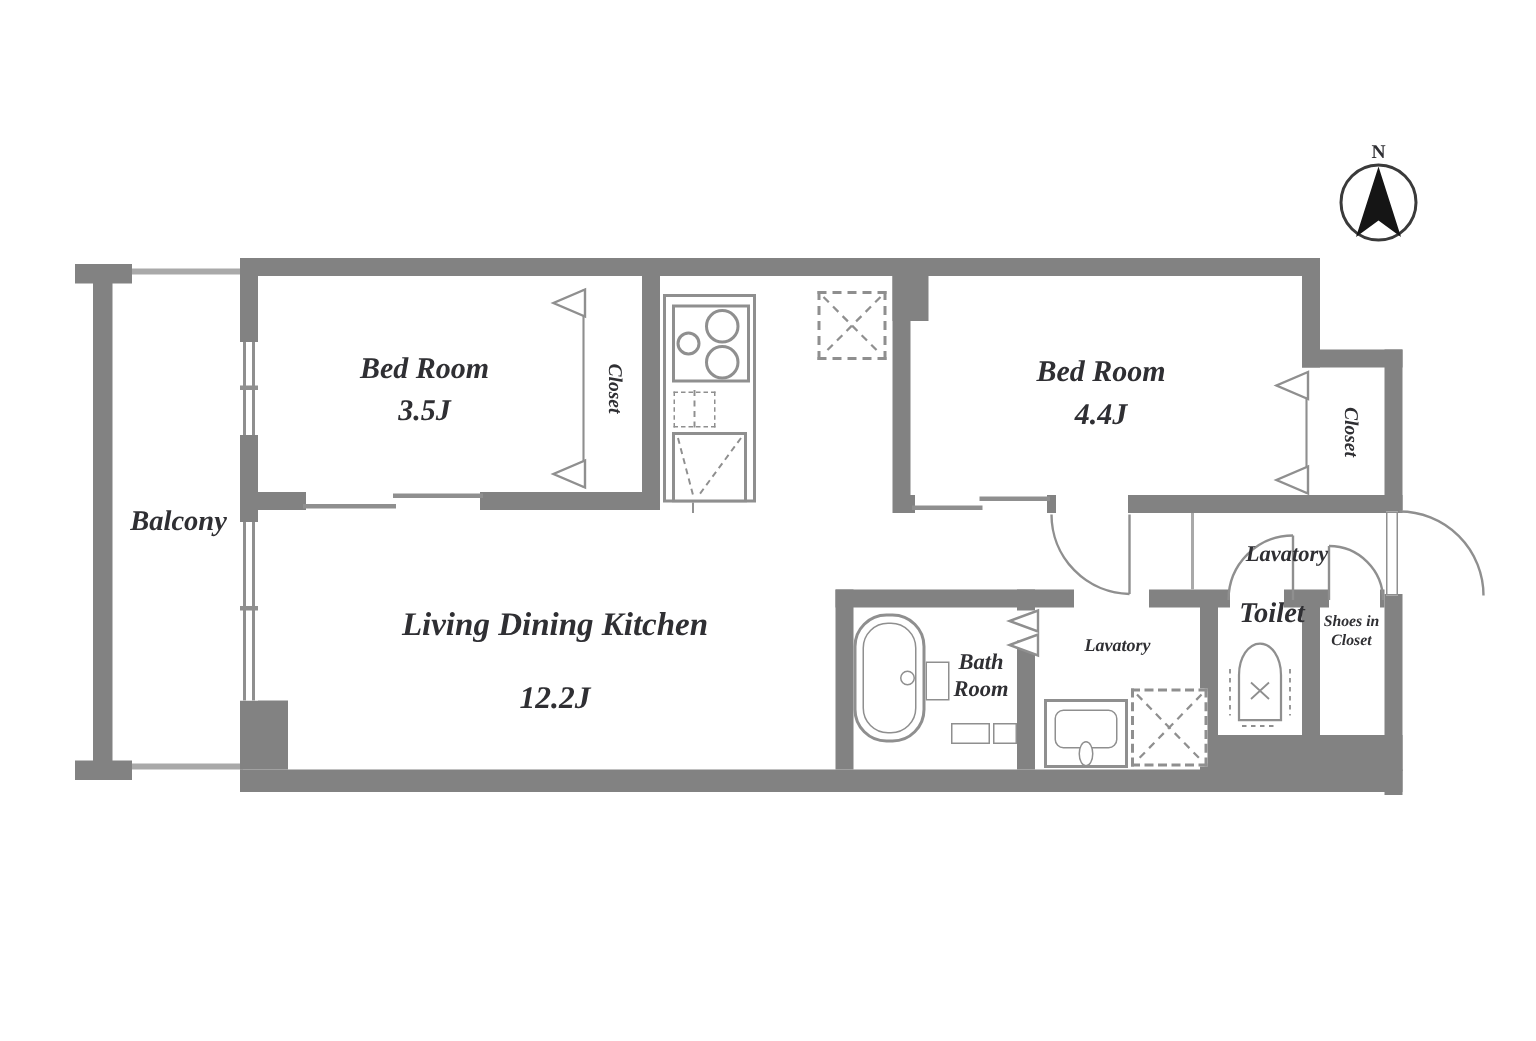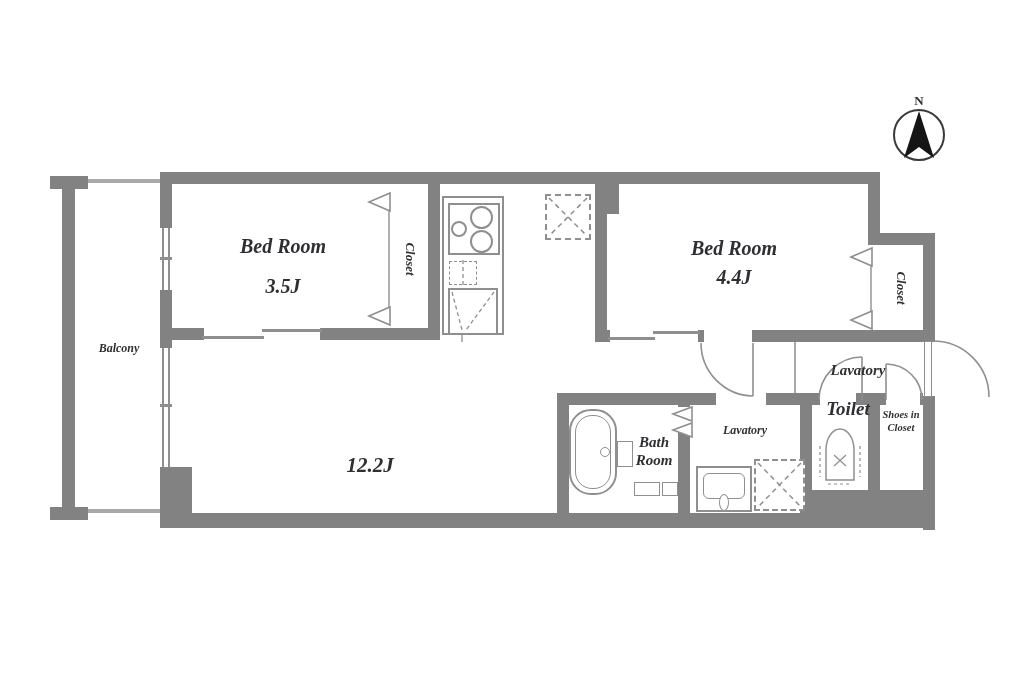--- a/index.html
+++ b/index.html
@@ -165,27 +165,28 @@
         <path d="M 820 446 L 820 477"></path>
         <path d="M 860 446 L 860 477"></path>
         <path d="M 828 484 L 852 484"></path>
       </g>
       <path d="M 834 455 L 846 466 M 846 455 L 834 466" stroke-width="1.2"></path>
     </g>
 
     <path d="M 919 111 L 934 158 L 919 147 L 904 158 Z" fill="#151515" stroke="none"></path>
   </svg>
 
-  <div class="lbl" style="left:119px;top:348px;font-size:12px">Balcony</div>
+  <div class="lbl" style="left:119px;top:348px;font-size:19px">Balcony</div>
   <div class="lbl" style="left:283px;top:246px;font-size:20px">Bed Room</div>
-  <div class="lbl" style="left:283px;top:286px;font-size:20px">3.5J</div>
+  <div class="lbl" style="left:283px;top:274px;font-size:20px">3.5J</div>
   <div class="lbl rot" style="left:410px;top:259px;font-size:13px">Closet</div>
   <div class="lbl" style="left:734px;top:248px;font-size:20px">Bed Room</div>
   <div class="lbl" style="left:734px;top:277px;font-size:20px">4.4J</div>
   <div class="lbl rot" style="left:901px;top:288px;font-size:13px">Closet</div>
+  <div class="lbl" style="left:370px;top:417px;font-size:22px">Living Dining Kitchen</div>
   <div class="lbl" style="left:370px;top:466px;font-size:21px">12.2J</div>
   <div class="lbl" style="left:654px;top:451px;font-size:15px">Bath
 Room</div>
   <div class="lbl" style="left:745px;top:430px;font-size:12px">Lavatory</div>
   <div class="lbl" style="left:848px;top:409px;font-size:19px">Toilet</div>
   <div class="lbl" style="left:901px;top:422px;font-size:10.5px">Shoes in
 Closet</div>
   <div class="lbl" style="left:858px;top:370px;font-size:15px">Lavatory</div>
 
 </div>

